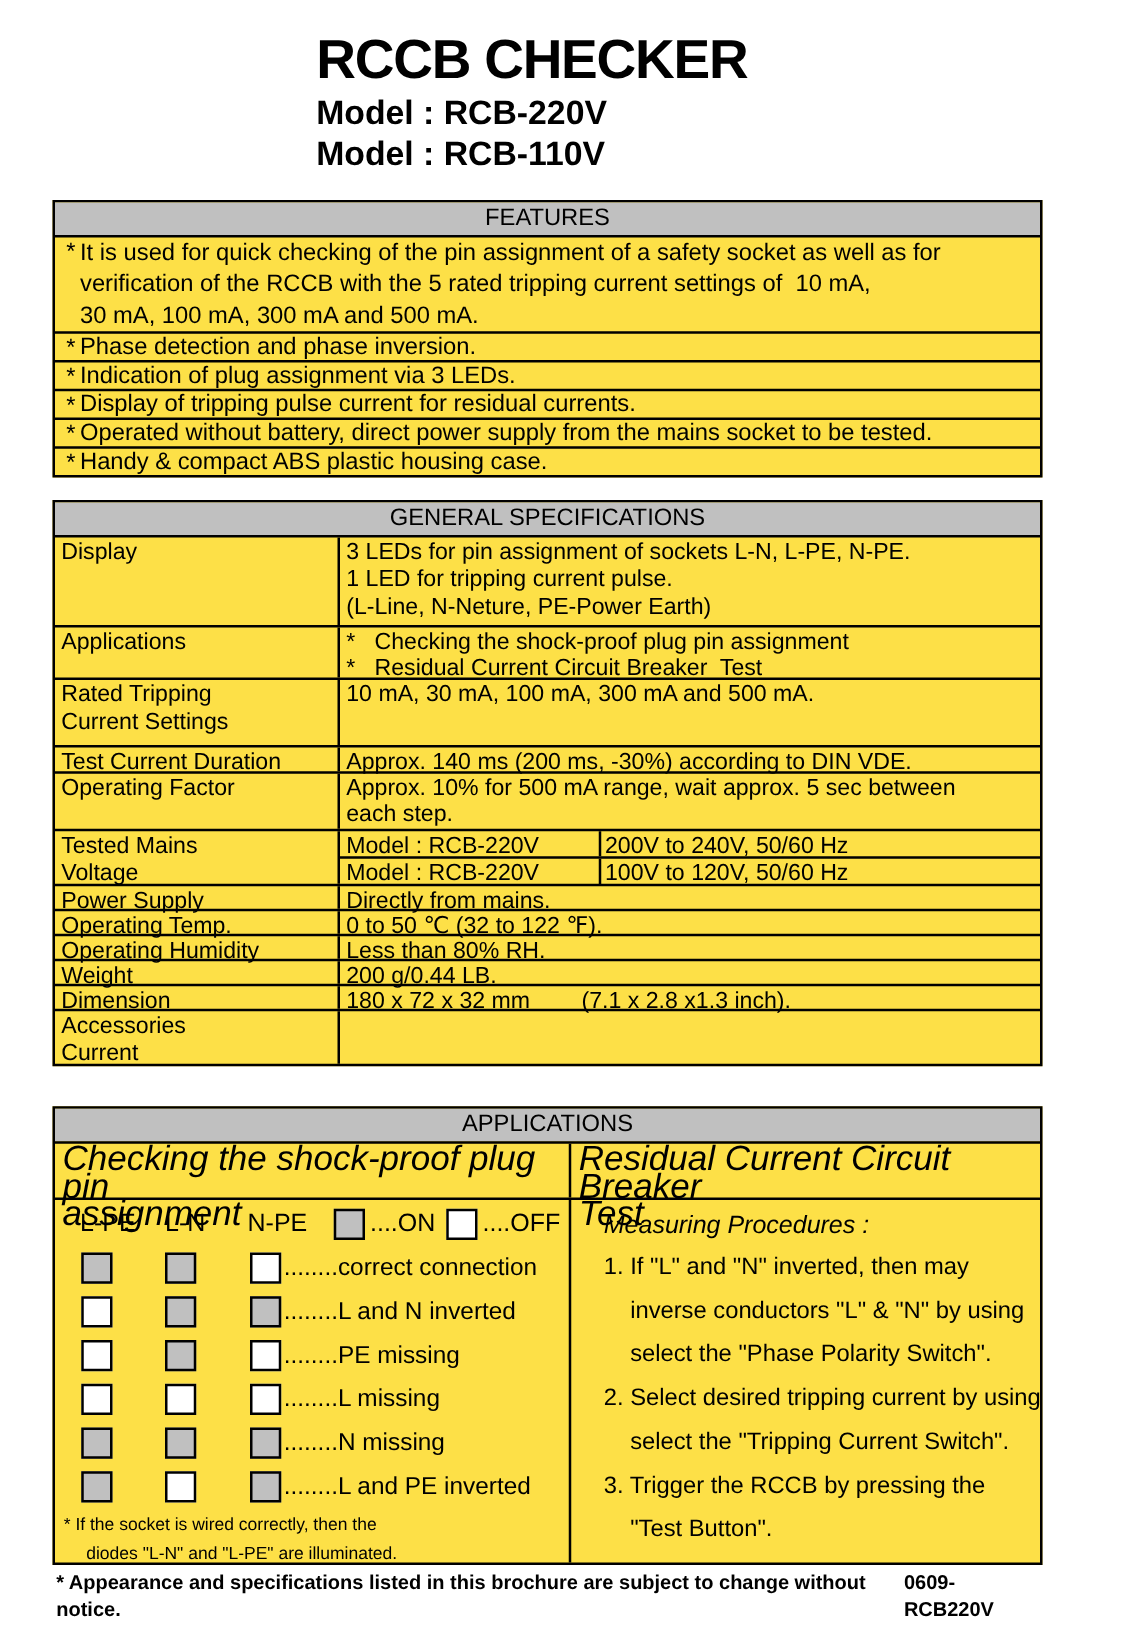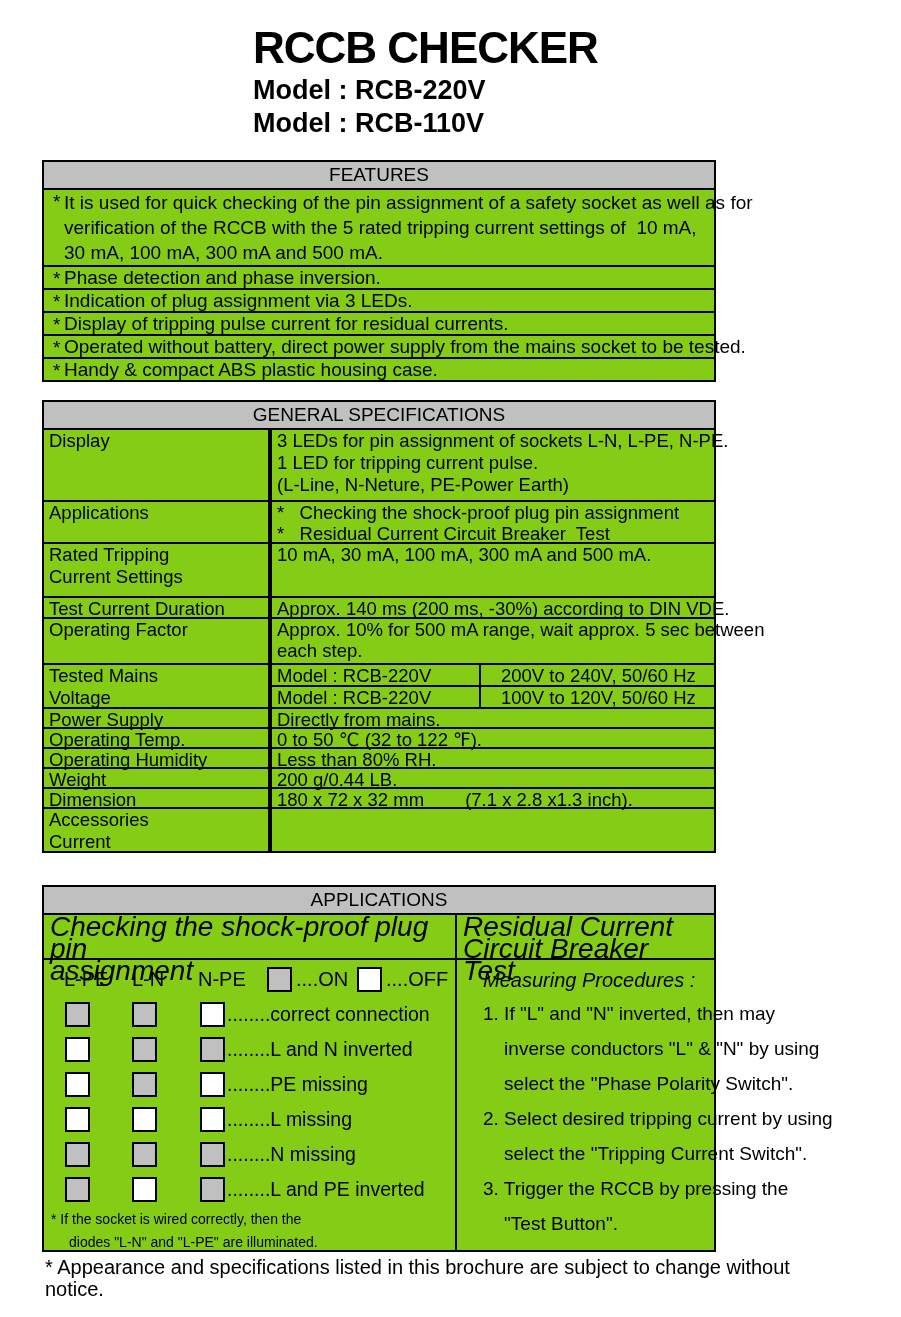--- a/index.html
+++ b/index.html
@@ -9,48 +9,48 @@
     color:#000; font-family:"Liberation Sans","DejaVu Sans",sans-serif;
   }
   .pre { white-space:pre; }
 
   
   .title-block { position:absolute; left:253px; top:22px; }
   .doc-title { font-size:44px; font-weight:bold; letter-spacing:-1px; line-height:52px; }
   .model-line { font-size:27px; font-weight:bold; line-height:33px; }
 
   
-  .tbl { position:absolute; left:42px; width:674px; border:2px solid #000; background:#84cc16; }
+  .tbl { position:absolute; left:42px; width:792px; border:2px solid #000; background:#fde047; }
   .tbl-header {
     height:26px; background:#c0c0c0; text-align:center;
     font-size:19px; line-height:25px;
   }
 
   
   .features { top:160px; }
   .f-row { border-top:2px solid #000; display:flex; align-items:flex-start; }
   .f-row .bullet { width:20px; padding-left:9px; font-size:19px; line-height:24px; flex:none; }
   .f-multi  { min-height:75px; }
   .f-multi .f-lines div { font-size:19px; line-height:25px; }
   .f-single { height:23px; }
   .f-single .f-lines div { font-size:19px; line-height:22px; }
 
   
   .specs { top:400px; font-size:18.5px; }
   .s-row { border-top:2px solid #000; display:flex; }
-  .s-label { width:228px; border-right:4px solid #000000; padding-left:5px; flex:none; }
+  .s-label { width:228px; border-right:2px solid #000000; padding-left:5px; flex:none; }
   .s-label div { line-height:22px; white-space:pre; }
   .s-value { flex:1; padding-left:5px; }
   .s-value div { line-height:21px; white-space:pre; }
   .s-row.tall3 .s-value div { line-height:22px; }
   .s-value.nopad { padding-left:0; }
   .sub-row { display:flex; height:21px; }
   .sub-row.first { border-bottom:2px solid #000; height:22px; }
   .sub-model { width:209px; border-right:2px solid #000; padding-left:5px; line-height:20px; white-space:pre; flex:none; }
-  .sub-volt { flex:1; padding-left:20px; line-height:20px; white-space:pre; }
+  .sub-volt { flex:1; padding-left:3px; line-height:20px; white-space:pre; }
 
   
   .apps { top:885px; }
   .app-row { display:flex; border-top:2px solid #000; }
   .app-left  { width:413px; border-right:2px solid #000; flex:none; }
   .app-right { flex:1; }
   .app-titles { height:45px; }
   .app-titles .cell { padding:1px 0 0 6px; font-style:italic; font-size:28px; }
   .app-titles .cell div { line-height:22px; }
   .app-body { height:292px; }
@@ -72,21 +72,21 @@
 
   .fn { margin-top:6px; font-size:14px; }
   .fn .l1 { padding-left:7px;  line-height:23px; white-space:pre; }
   .fn .l2 { padding-left:25px; line-height:23px; white-space:pre; }
 
   .procedures { padding:5px 0 0 26px; }
   .m-title { font-style:italic; font-size:20px; line-height:31px; }
   .step-line { font-size:19px; line-height:35px; white-space:pre; }
 
   
-  .footer { position:absolute; left:45px; top:1256px; width:800px; display:flex; font-size:20px; line-height:22px; }
+  .footer { position:absolute; left:45px; top:1256px; width:800px; display:flex; font-size:16px; line-height:22px;font-weight:bold; }
   .footer .code { margin-left:auto; margin-right:13px; }
 </style>
 </head>
 <body>
 
 <div class="title-block">
   <div class="doc-title">RCCB CHECKER</div>
   <div class="model-line">Model : RCB-220V</div>
   <div class="model-line">Model : RCB-110V</div>
 </div>
@@ -331,13 +331,14 @@
       <div class="step-line">2. Select desired tripping current by using</div>
       <div class="step-line">    select the "Tripping Current Switch".</div>
       <div class="step-line">3. Trigger the RCCB by pressing the</div>
       <div class="step-line">    "Test Button".</div>
     </div>
   </div>
 </section>
 
 <div class="footer">
   <span>* Appearance and specifications listed in this brochure are subject to change without notice.</span>
+  <span class="code">0609-RCB220V</span>
 </div>
 
 </body></html>

